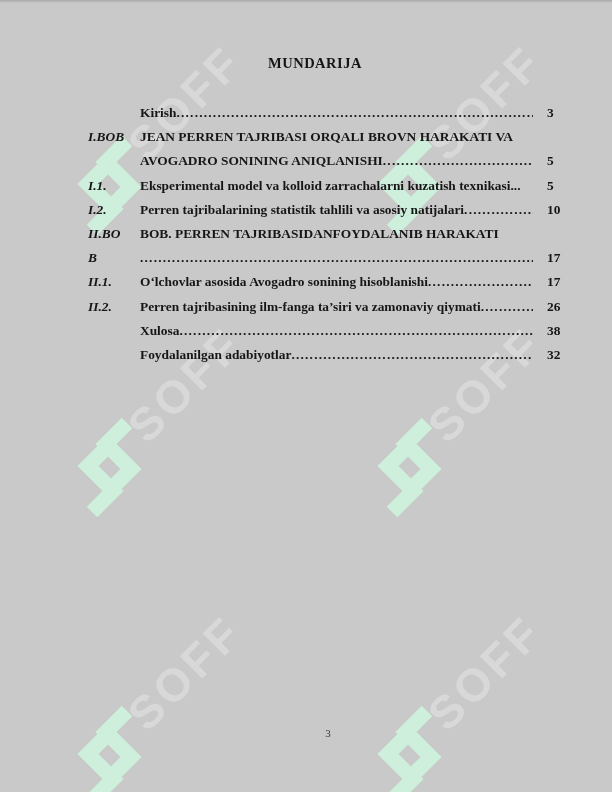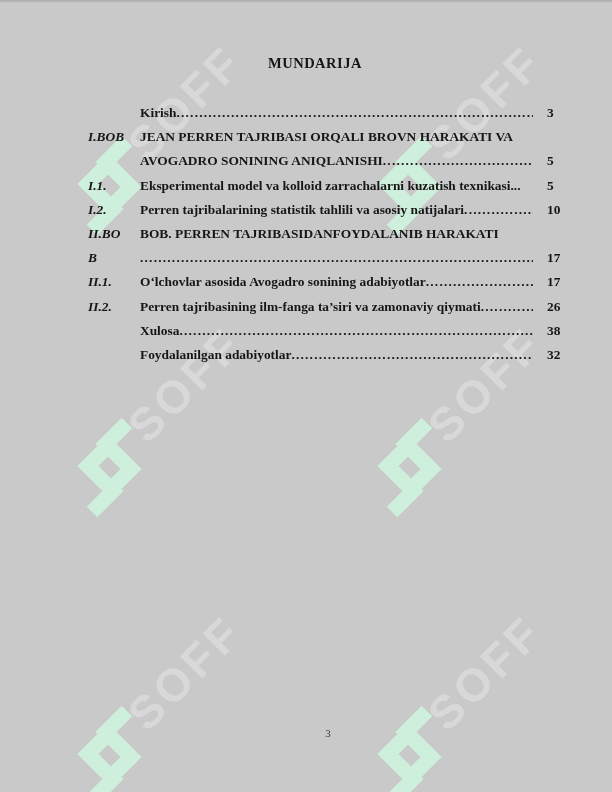--- a/index.html
+++ b/index.html
@@ -122,21 +122,21 @@
         </div>
         <div class="toc-row">
           <span class="lbl">B</span>
           <span class="spc"></span>
           <span class="dots">......................................................................................................................................................</span>
           <span class="pg">17</span>
         </div>
         <div class="toc-row">
           <span class="lbl">II.1.</span>
           <span class="spc"></span>
-          <span class="ttl">O‘lchovlar asosida Avogadro sonining adabiyotlar</span>
+          <span class="ttl">O‘lchovlar asosida Avogadro sonining hisoblanishi</span>
           <span class="dots">......................................................................................................................................................</span>
           <span class="pg">17</span>
         </div>
         <div class="toc-row">
           <span class="lbl">II.2.</span>
           <span class="spc"></span>
           <span class="ttl">Perren tajribasining ilm-fanga ta’siri va zamonaviy qiymati</span>
           <span class="dots">......................................................................................................................................................</span>
           <span class="pg">26</span>
         </div>

